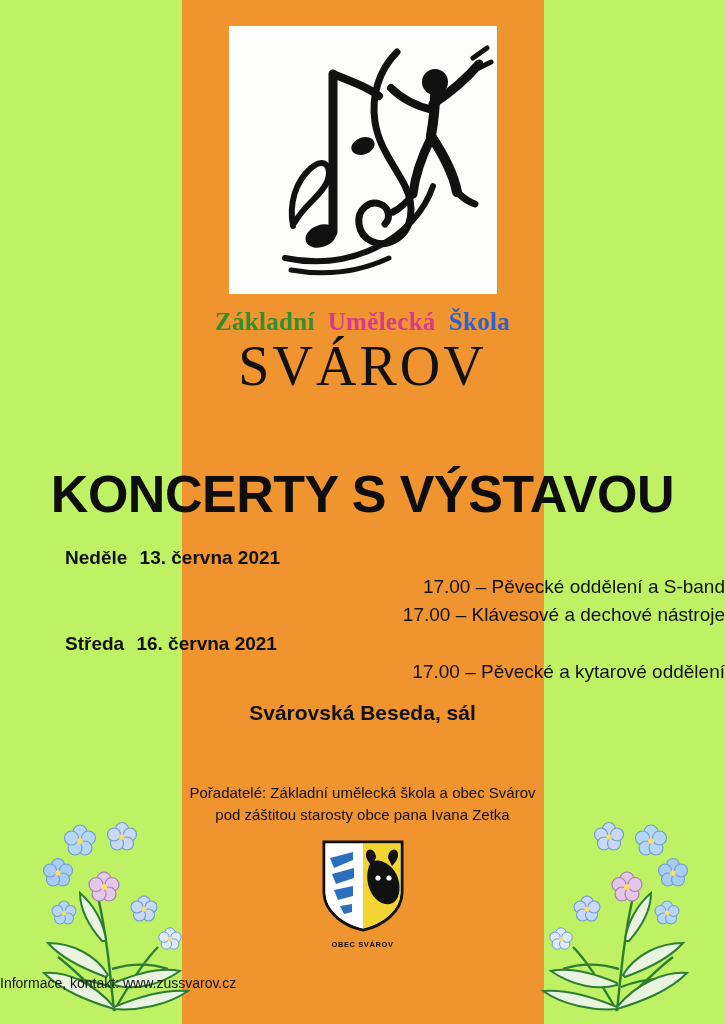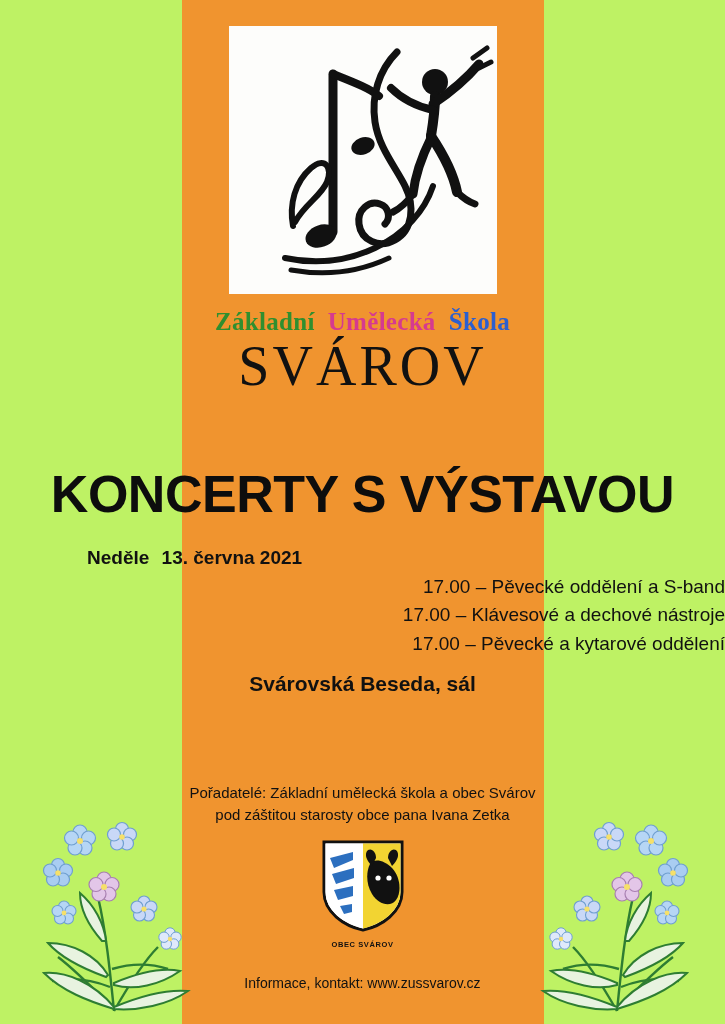--- a/index.html
+++ b/index.html
@@ -71,21 +71,21 @@
   }
   
   .program {
     position: absolute;
     left: 0; top: 544px;
     width: 725px;
   }
   .prog-row { width: 725px; }
   .day {
     text-align: left;
-    padding-left: 87px;
+    padding-left: 65px;
     font-size: 19px;
     font-weight: bold;
     color: #111;
     line-height: 1.5;
   }
   .day .dw { margin-right: 7px; }
   .detail {
     text-align: right;
     font-size: 19px;
     color: #111;
@@ -121,21 +121,20 @@
     font-weight: bold;
     letter-spacing: .6px;
     color: #111;
     margin-top: 2px;
   }
   
   .footer {
     position: absolute;
     left: 0; top: 975px;
     width: 725px;
-    text-align: center;
     font-size: 14px;
     color: #111;
   }
   
   .flower-left {
     position: absolute;
     left: 18px; bottom: 8px;
     width: 215px; height: 215px;
   }
   .flower-right {
@@ -200,20 +199,24 @@
         <span>13. června 2021</span>
       </div>
       <div class="detail">17.00 – Pěvecké oddělení a S-band</div>
     </div>
 
     <div class="prog-row">
       <div class="detail">17.00 – Klávesové a dechové nástroje</div>
     </div>
 
     <div class="prog-row">
+      <div class="day">
+        <span class="dw">Středa</span>
+        <span>16. června 2021</span>
+      </div>
       <div class="detail">17.00 – Pěvecké a kytarové oddělení</div>
     </div>
 
     <div class="venue">Svárovská Beseda, sál</div>
   </div>
 
   <div class="organizers">
     <div>Pořadatelé: Základní umělecká škola a obec Svárov</div>
     <div>pod záštitou starosty obce pana Ivana Zetka</div>
   </div>

